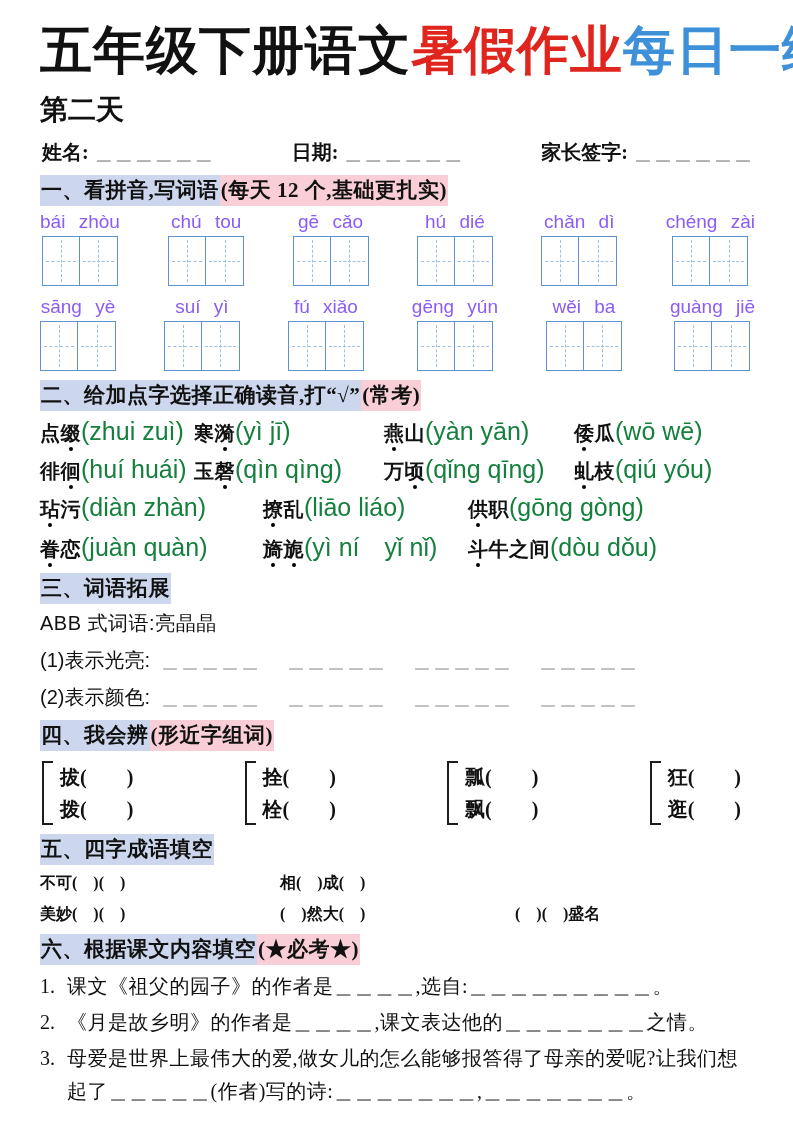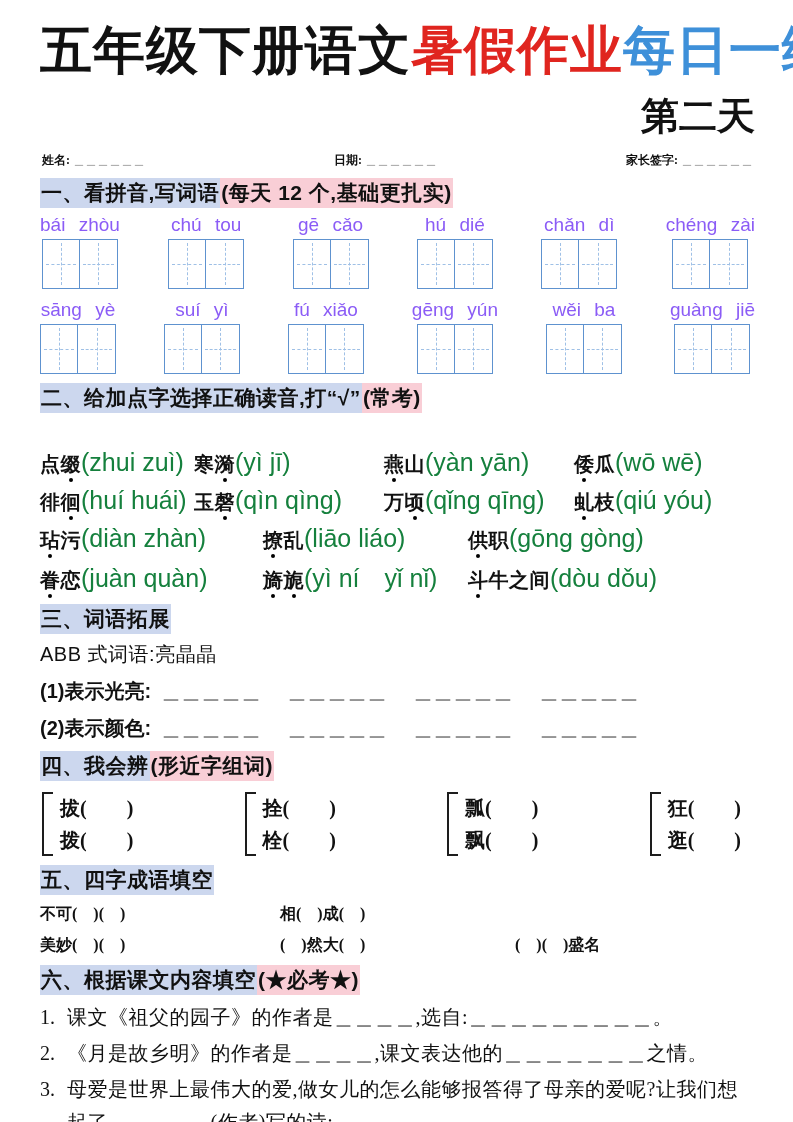--- a/index.html
+++ b/index.html
@@ -8,29 +8,29 @@
     font-family:"Liberation Sans","DejaVu Sans",sans-serif;
     color:#111;
   }
   .page{box-sizing:border-box;width:793px;height:1122px;padding:22px 38px 0 40px;}
 
   
   .title{margin:0;text-align:center;font-size:52px;font-weight:800;letter-spacing:1px;white-space:nowrap;line-height:1.25;font-family:Liberation Mono, monospace;}
   .t-black{color:#111111;}
   .t-red{color:#e0251f;}
   .t-blue{color:#3e90d9;}
-  .subtitle{text-align:right;font-size:38px;font-weight:700;font-family:"Liberation Serif","DejaVu Serif",serif;margin:4px 0 10px;}
-
-  
-  .meta-row{display:flex;justify-content:space-between;font-size:12px;font-weight:700;margin:6px 2px 10px;font-family:"Liberation Serif","DejaVu Serif",serif;}
+  .subtitle{text-align:left;font-size:28px;font-weight:700;font-family:"Liberation Serif","DejaVu Serif",serif;margin:4px 0 10px;}
+
+  
+  .meta-row{display:flex;justify-content:space-between;font-size:20px;font-weight:700;margin:6px 2px 10px;font-family:"Liberation Serif","DejaVu Serif",serif;}
   .meta-item{white-space:nowrap;}
   .u-blank{color:#6b6b6b;font-weight:400;letter-spacing:0;}
 
   
-  .section-header{font-size:21px;font-weight:700;margin:10px 0 7px;font-family:Liberation Sans, sans-serif;letter-spacing:0.5px;}
+  .section-header{font-size:21px;font-weight:700;margin:10px 0 7px;font-family:Liberation Serif, serif;letter-spacing:0.5px;}
   .hl-blue{background:#ccd7ee;padding:3px 1px 4px;}
   .hl-pink{background:#f9ced6;padding:3px 1px 4px;}
 
   
   .pinyin-row{display:flex;justify-content:space-between;margin:2px 0 10px;}
   .pinyin-col{display:flex;flex-direction:column;align-items:center;}
   .pinyin-label{font-size:19px;color:#8b5cf6;word-spacing:8px;white-space:nowrap;margin-bottom:3px;}
   .char-grid{display:flex;}
   .cell{width:38px;height:50px;border:1.6px solid #5e92cf;position:relative;box-sizing:border-box;background:#fff;}
   .cell + .cell{border-left:none;}
@@ -40,21 +40,21 @@
   
   .s2-row{display:flex;align-items:baseline;margin:8px 0;font-size:20px;}
   .s2-item{white-space:nowrap;}
   .s2-item .word{font-weight:700;letter-spacing:0.5px;}
   .s2-item .pinyin{font-size:25px;color:#15803d;}
   .wchar{display:inline-block;position:relative;}
   .wchar.dotted::after{content:"";position:absolute;bottom:-4px;left:50%;transform:translateX(-50%);width:4px;height:4px;border-radius:50%;background:#000;}
 
   
   .text-line{font-size:20px;margin:8px 0;letter-spacing:0.5px;}
-  .s3-line{display:flex;align-items:flex-end;font-size:20px;margin:10px 0;font-weight:bold;}
+  .s3-line{display:flex;align-items:flex-end;font-size:20px;margin:10px 0;}
   .s3-label{white-space:nowrap;margin-right:10px;}
   .s3-blank{color:#8a8a8a;margin-right:26px;}
 
   
   .s4-row{display:flex;justify-content:space-between;margin:12px 0 10px;padding:0 14px 0 2px;}
   .s4-group{display:flex;align-items:stretch;}
   .bracket{width:9px;border:2px solid #1d1d1d;border-right:none;margin-right:7px;flex:none;}
   .pair-col{display:flex;flex-direction:column;justify-content:space-between;font-size:20px;font-weight:700;line-height:32px;font-family:"Liberation Serif","DejaVu Serif",serif;}
 
   
@@ -170,21 +170,21 @@
             <div class="cell"></div>
           </div>
         </div>
       </div>
     </div>
 
   <h2 class="section-header"><span class="hl-blue">二、给加点字选择正确读音,打“√”</span><span class="hl-pink">(常考)</span></h2>
   <div id="s2-rows">
       <div class="s2-row">
         <span class="s2-item" style="width: 154px;"><span class="word"><span class="wchar">点</span><span class="wchar dotted">缀</span></span><span class="pinyin">(zhui zuì)</span></span>
-        <span class="s2-item" style="width: 190px; margin-top: 28px;"><span class="word"><span class="wchar">寒</span><span class="wchar dotted">漪</span></span><span class="pinyin">(yì jī)</span></span>
+        <span class="s2-item" style="width: 190px;"><span class="word"><span class="wchar">寒</span><span class="wchar dotted">漪</span></span><span class="pinyin">(yì jī)</span></span>
         <span class="s2-item" style="width: 190px;"><span class="word"><span class="wchar dotted">燕</span><span class="wchar">山</span></span><span class="pinyin">(yàn yān)</span></span>
         <span class="s2-item"><span class="word"><span class="wchar dotted">倭</span><span class="wchar">瓜</span></span><span class="pinyin">(wō wē)</span></span>
       </div>
       <div class="s2-row">
         <span class="s2-item" style="width: 154px;"><span class="word"><span class="wchar">徘</span><span class="wchar dotted">徊</span></span><span class="pinyin">(huí huái)</span></span>
         <span class="s2-item" style="width: 190px;"><span class="word"><span class="wchar">玉</span><span class="wchar dotted">磬</span></span><span class="pinyin">(qìn qìng)</span></span>
         <span class="s2-item" style="width: 190px;"><span class="word"><span class="wchar">万</span><span class="wchar dotted">顷</span></span><span class="pinyin">(qǐng qīng)</span></span>
         <span class="s2-item"><span class="word"><span class="wchar dotted">虬</span><span class="wchar">枝</span></span><span class="pinyin">(qiú yóu)</span></span>
       </div>
       <div class="s2-row">

